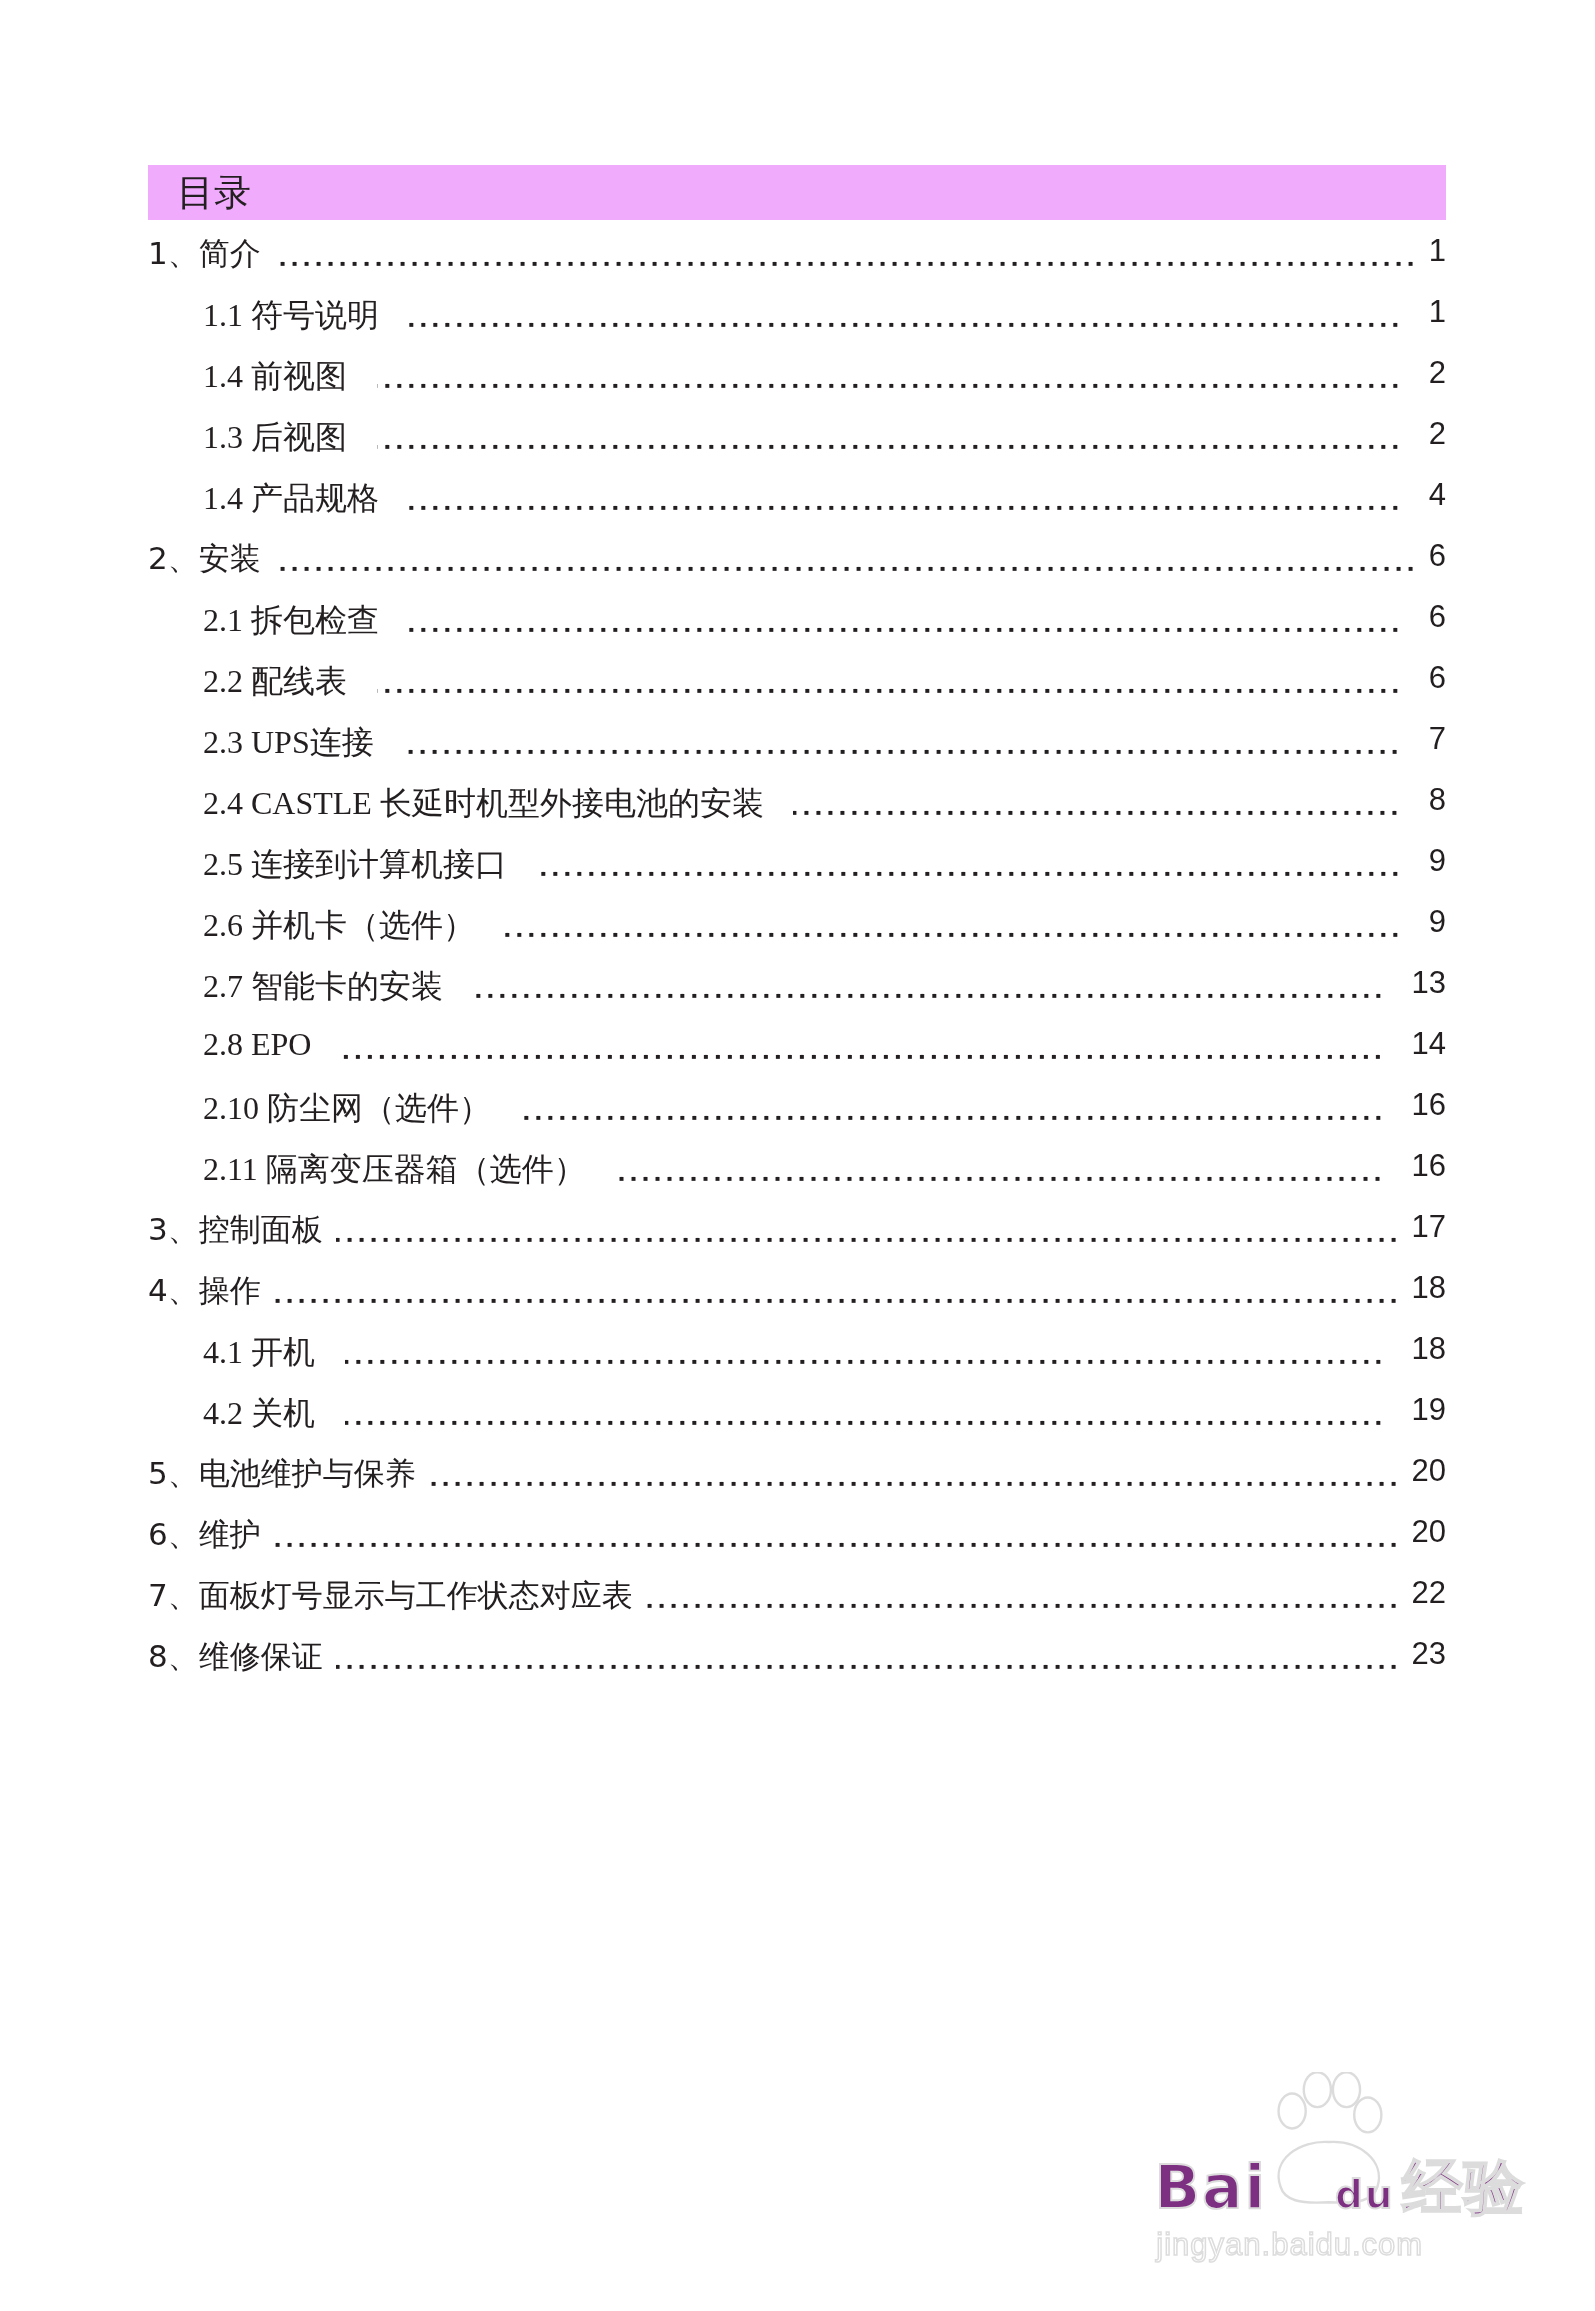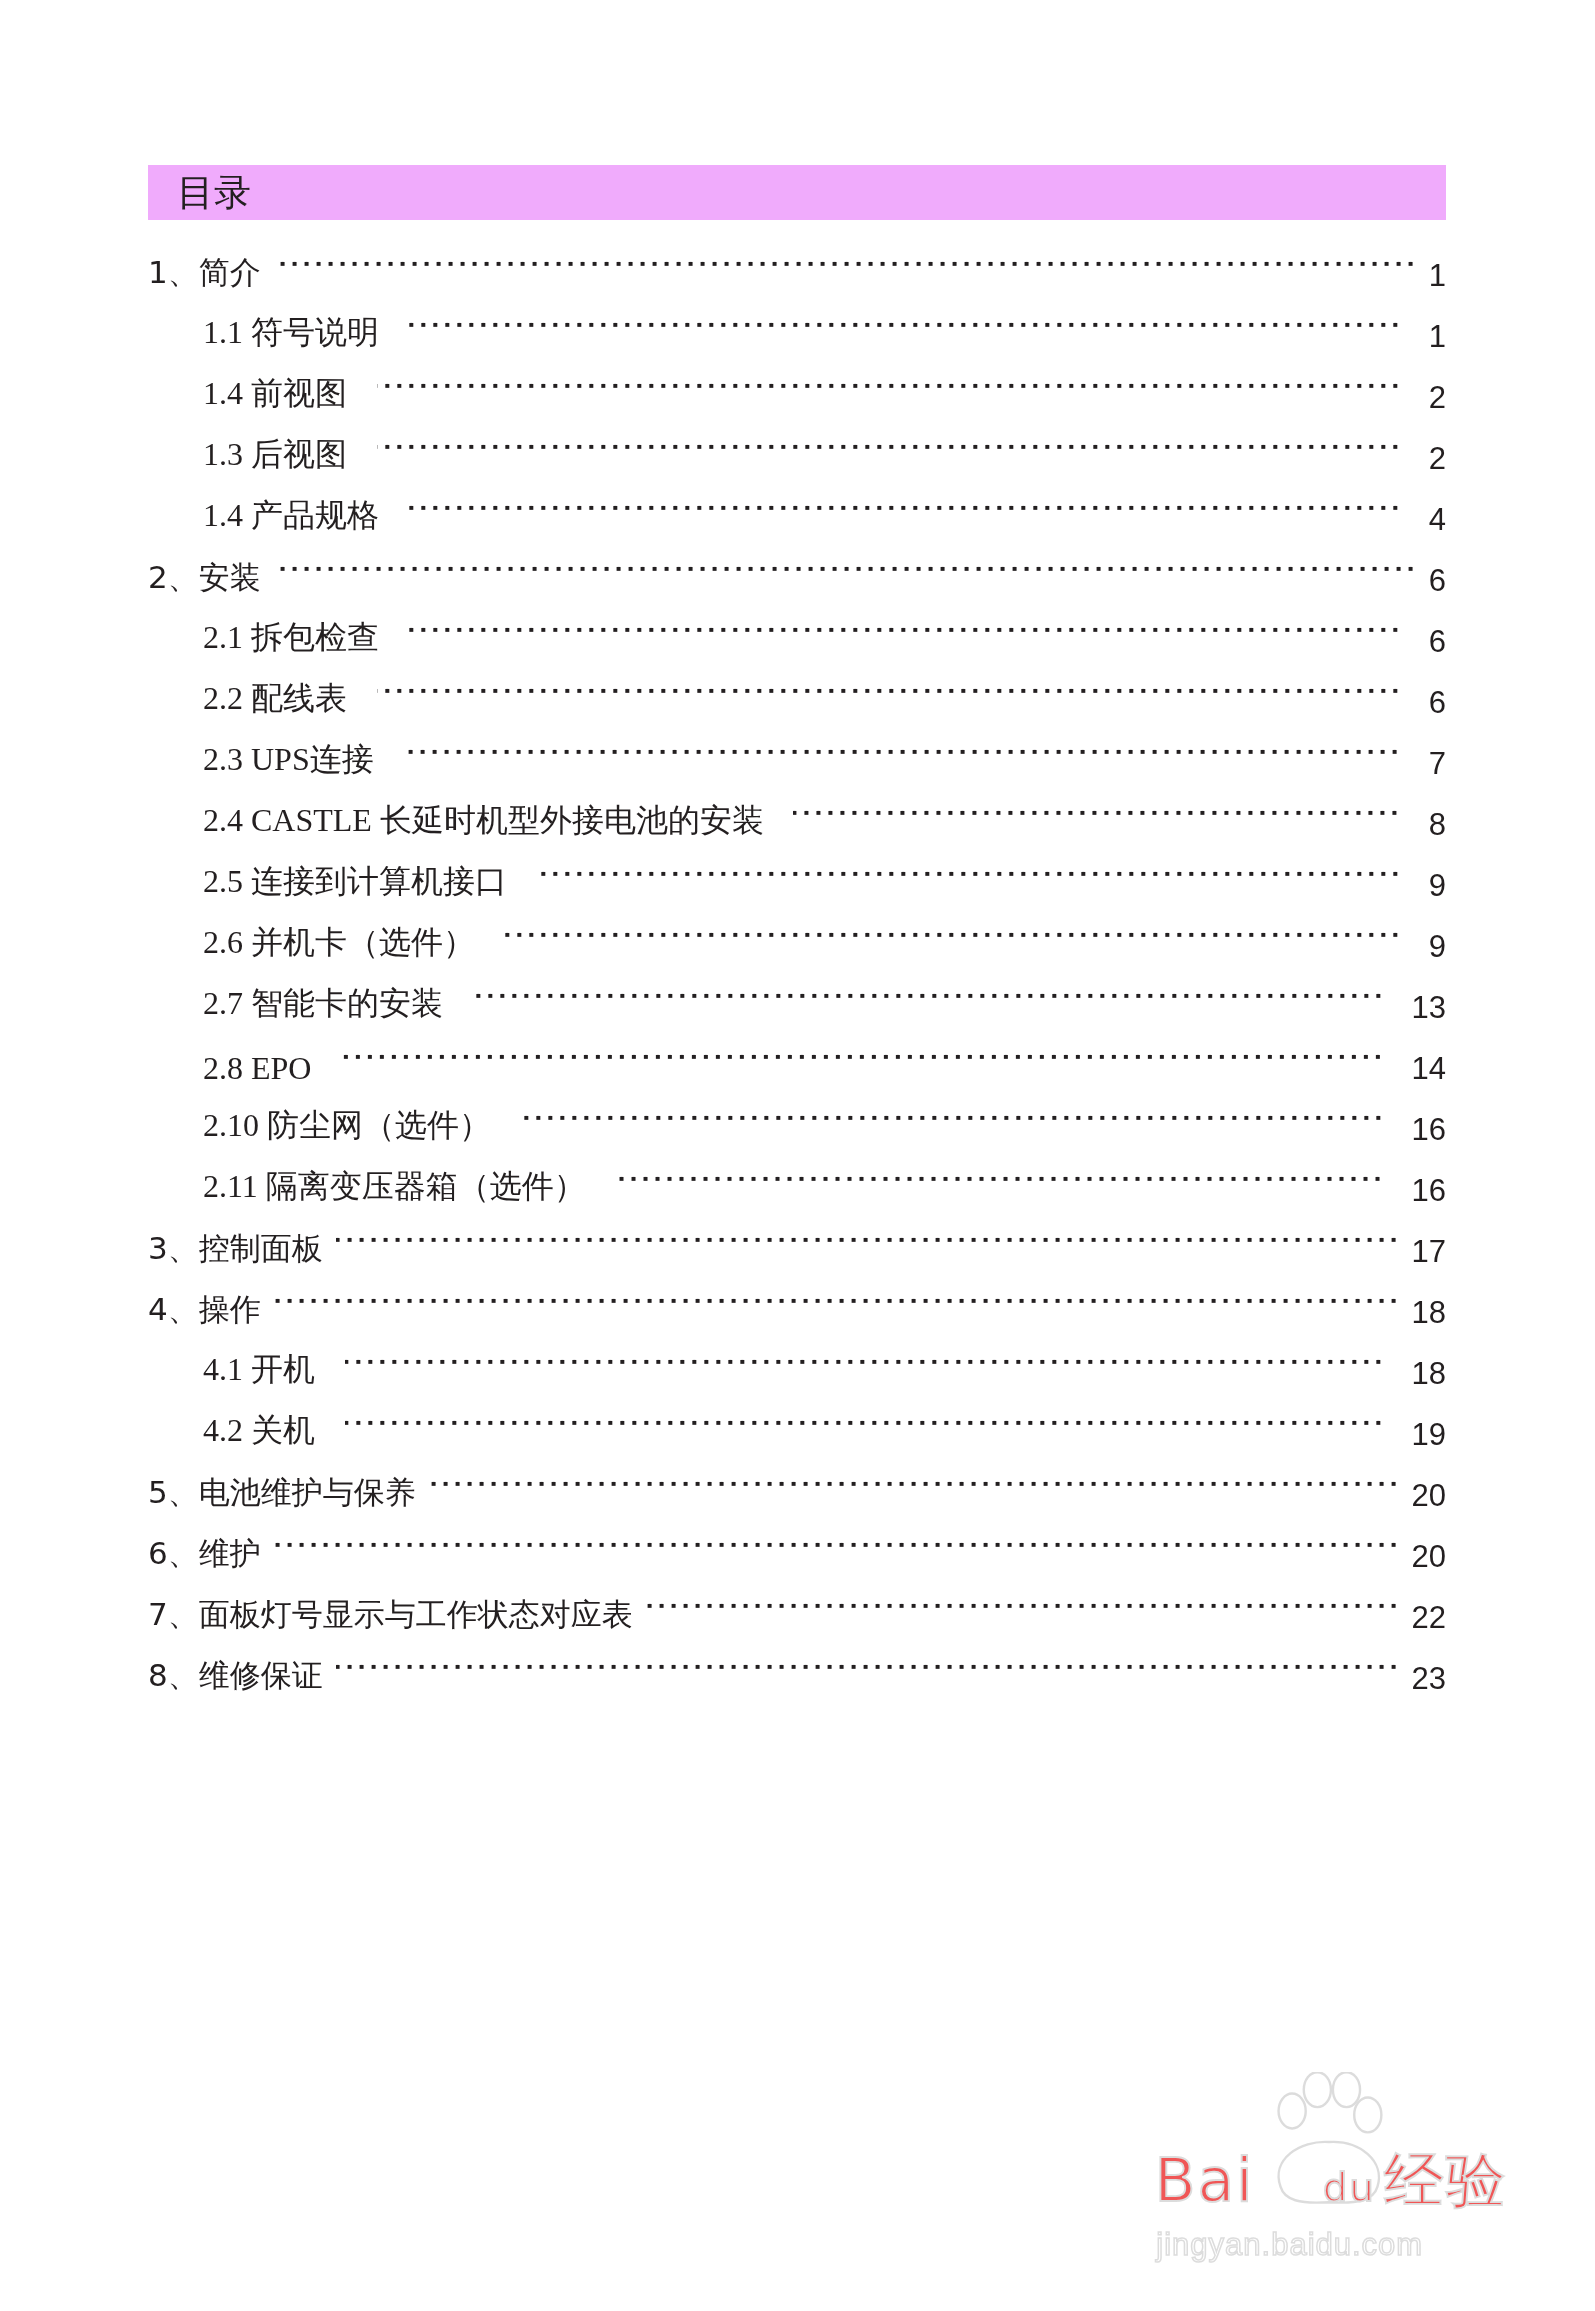--- a/index.html
+++ b/index.html
@@ -39,21 +39,21 @@
       top: 233px;
       width: 1298px;
       margin: 0;
       padding: 0;
       list-style: none;
     }
     .toc-row {
       position: relative;
       height: 61px;
       display: flex;
-      align-items: flex-end;
+      align-items: flex-start;
       box-sizing: border-box;
     }
     .toc-row.level-2 {
       padding-left: 55px;
       gap: 16px;
     }
     .toc-label {
       white-space: nowrap;
       flex: 0 0 auto;
       color: #231f20;
@@ -95,25 +95,25 @@
     .wm-paw {
       position: absolute;
       left: 0;
       top: 0;
       width: 388px;
       height: 175px;
     }
     .wm-brand {
       position: absolute;
       left: 19.4px;
-      top: 69px;
+      top: 76px;
       font-family: "DejaVu Sans", sans-serif;
-      font-weight: normal;
+      font-weight: bold;
       font-size: 60px;
-      color: #ef4444;
+      color: #701a75;
       -webkit-text-stroke: 1.9px #d9d9d9;
       letter-spacing: 1.9px;
       white-space: nowrap;
     }
     .wm-brand .du {
       display: inline-block;
       margin: 0 7.8px 0 68px;
       font-size: 39px;
     }
     .wm-url {

